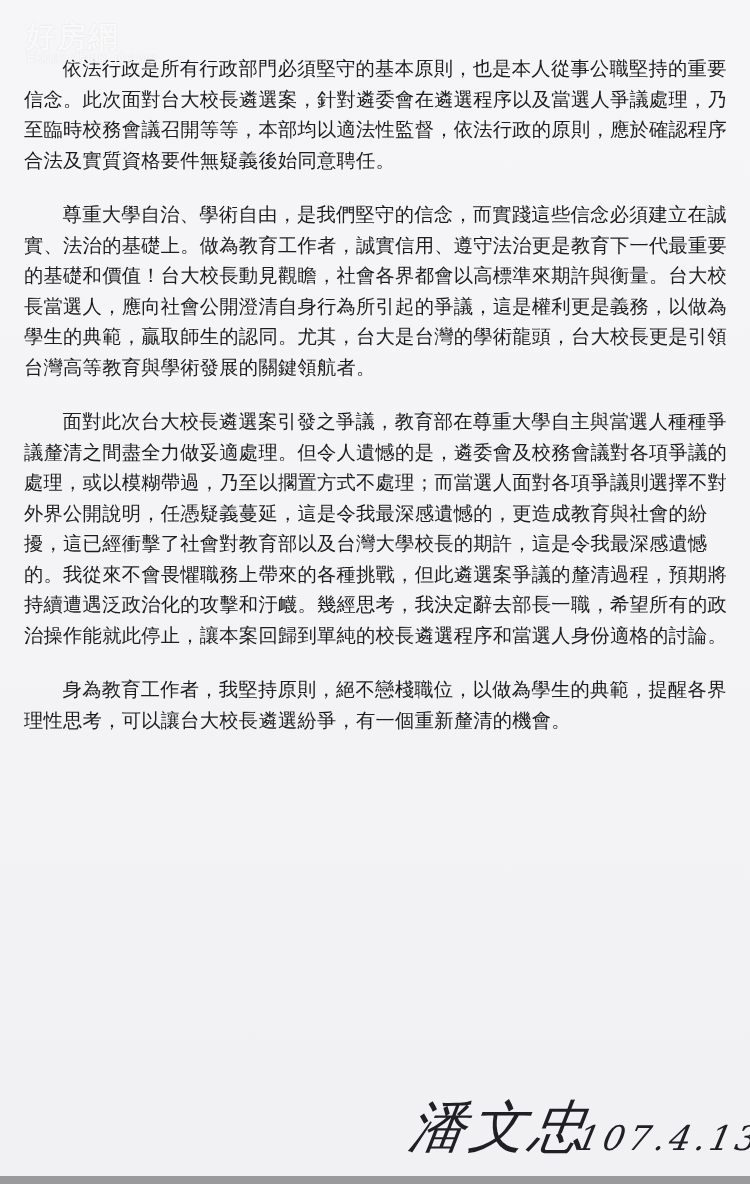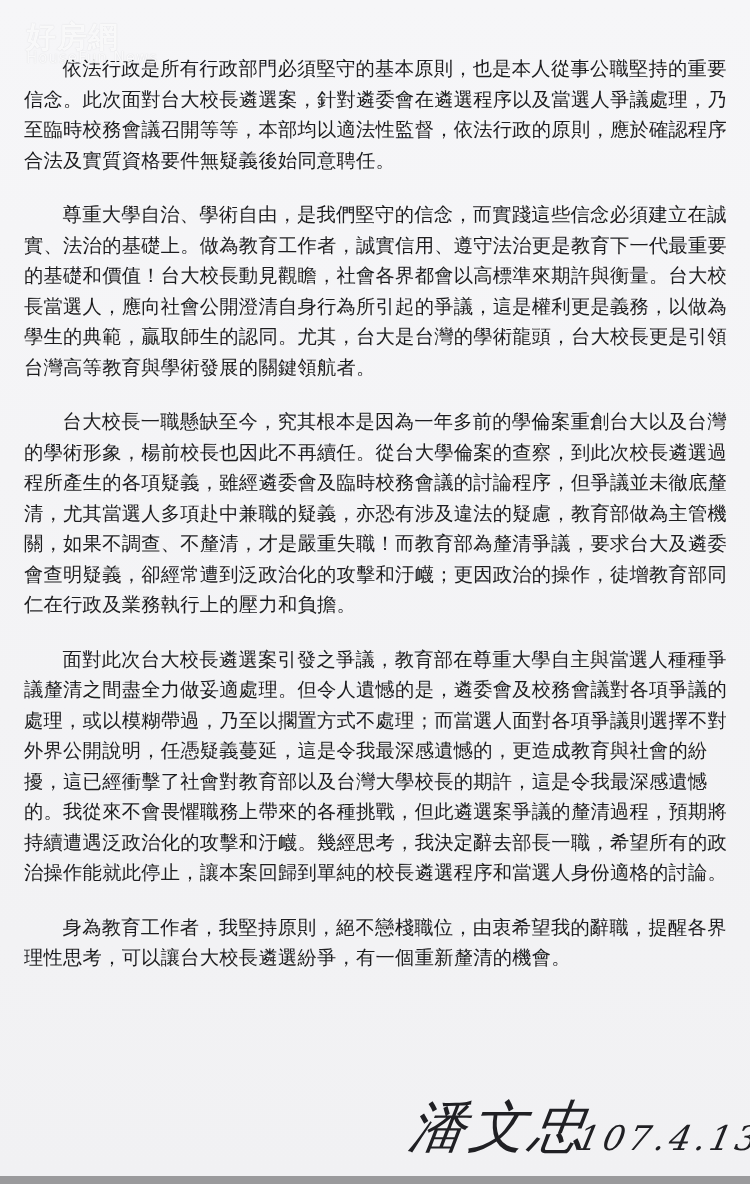--- a/index.html
+++ b/index.html
@@ -57,23 +57,22 @@
 
 <div class="page">
   <div class="watermark">
     <div class="wm-cn">好房網</div>
     <div class="wm-en">HouseFun News</div>
   </div>
 
   <div class="body-text">
     <p class="para gap">依法行政是所有行政部門必須堅守的基本原則，也是本人從事公職堅持的重要信念。此次面對台大校長遴選案，針對遴委會在遴選程序以及當選人爭議處理，乃至臨時校務會議召開等等，本部均以適法性監督，依法行政的原則，應於確認程序合法及實質資格要件無疑義後始同意聘任。</p>
     <p class="para gap">尊重大學自治、學術自由，是我們堅守的信念，而實踐這些信念必須建立在誠實、法治的基礎上。做為教育工作者，誠實信用、遵守法治更是教育下一代最重要的基礎和價值！台大校長動見觀瞻，社會各界都會以高標準來期許與衡量。台大校長當選人，應向社會公開澄清自身行為所引起的爭議，這是權利更是義務，以做為學生的典範，贏取師生的認同。尤其，台大是台灣的學術龍頭，台大校長更是引領台灣高等教育與學術發展的關鍵領航者。</p>
-    <p class="para gap">台大校長一職懸缺至今，究其根本是因為一年多前的學倫案重創台大以及台灣的學術形象，楊前校長也因此不再續任。從台大學倫案的查察，到此次校長遴選過程所產生的各項疑義，雖經遴委會及臨時校務會議的討論程序，但爭議並未徹底釐清，尤其當選人多項赴中兼職的疑義，亦恐有涉及違法的疑慮，教育部做為主管機關，如果不調查、不釐清，才是嚴重失職！而教育部為釐清爭議，要求台大及遴委會查明疑義，卻經常遭到泛政治化的攻擊和汙衊；更因政治的操作，徒增教育部同仁在行政及業務執行上的壓力和負擔。</p>
     <p class="para gap">面對此次台大校長遴選案引發之爭議，教育部在尊重大學自主與當選人種種爭議釐清之間盡全力做妥適處理。但令人遺憾的是，遴委會及校務會議對各項爭議的處理，或以模糊帶過，乃至以擱置方式不處理；而當選人面對各項爭議則選擇不對外界公開說明，任憑疑義蔓延，這是令我最深感遺憾的，更造成教育與社會的紛擾，這已經衝擊了社會對教育部以及台灣大學校長的期許，這是令我最深感遺憾的。我從來不會畏懼職務上帶來的各種挑戰，但此遴選案爭議的釐清過程，預期將持續遭遇泛政治化的攻擊和汙衊。幾經思考，我決定辭去部長一職，希望所有的政治操作能就此停止，讓本案回歸到單純的校長遴選程序和當選人身份適格的討論。</p>
-    <p class="para gap">身為教育工作者，我堅持原則，絕不戀棧職位，由衷希望我的辭職，提醒各界理性思考，可以讓台大校長遴選紛爭，有一個重新釐清的機會。</p>
+    <p class="para gap">身為教育工作者，我堅持原則，絕不戀棧職位，以做為學生的典範，提醒各界理性思考，可以讓台大校長遴選紛爭，有一個重新釐清的機會。</p>
   </div>
 
   <div class="signature">
     <span class="sig-name">潘文忠</span>
     <span class="sig-date">107.4.13</span>
   </div>
 </div>
 <div class="bottom-edge"></div>
 
 </body></html>

